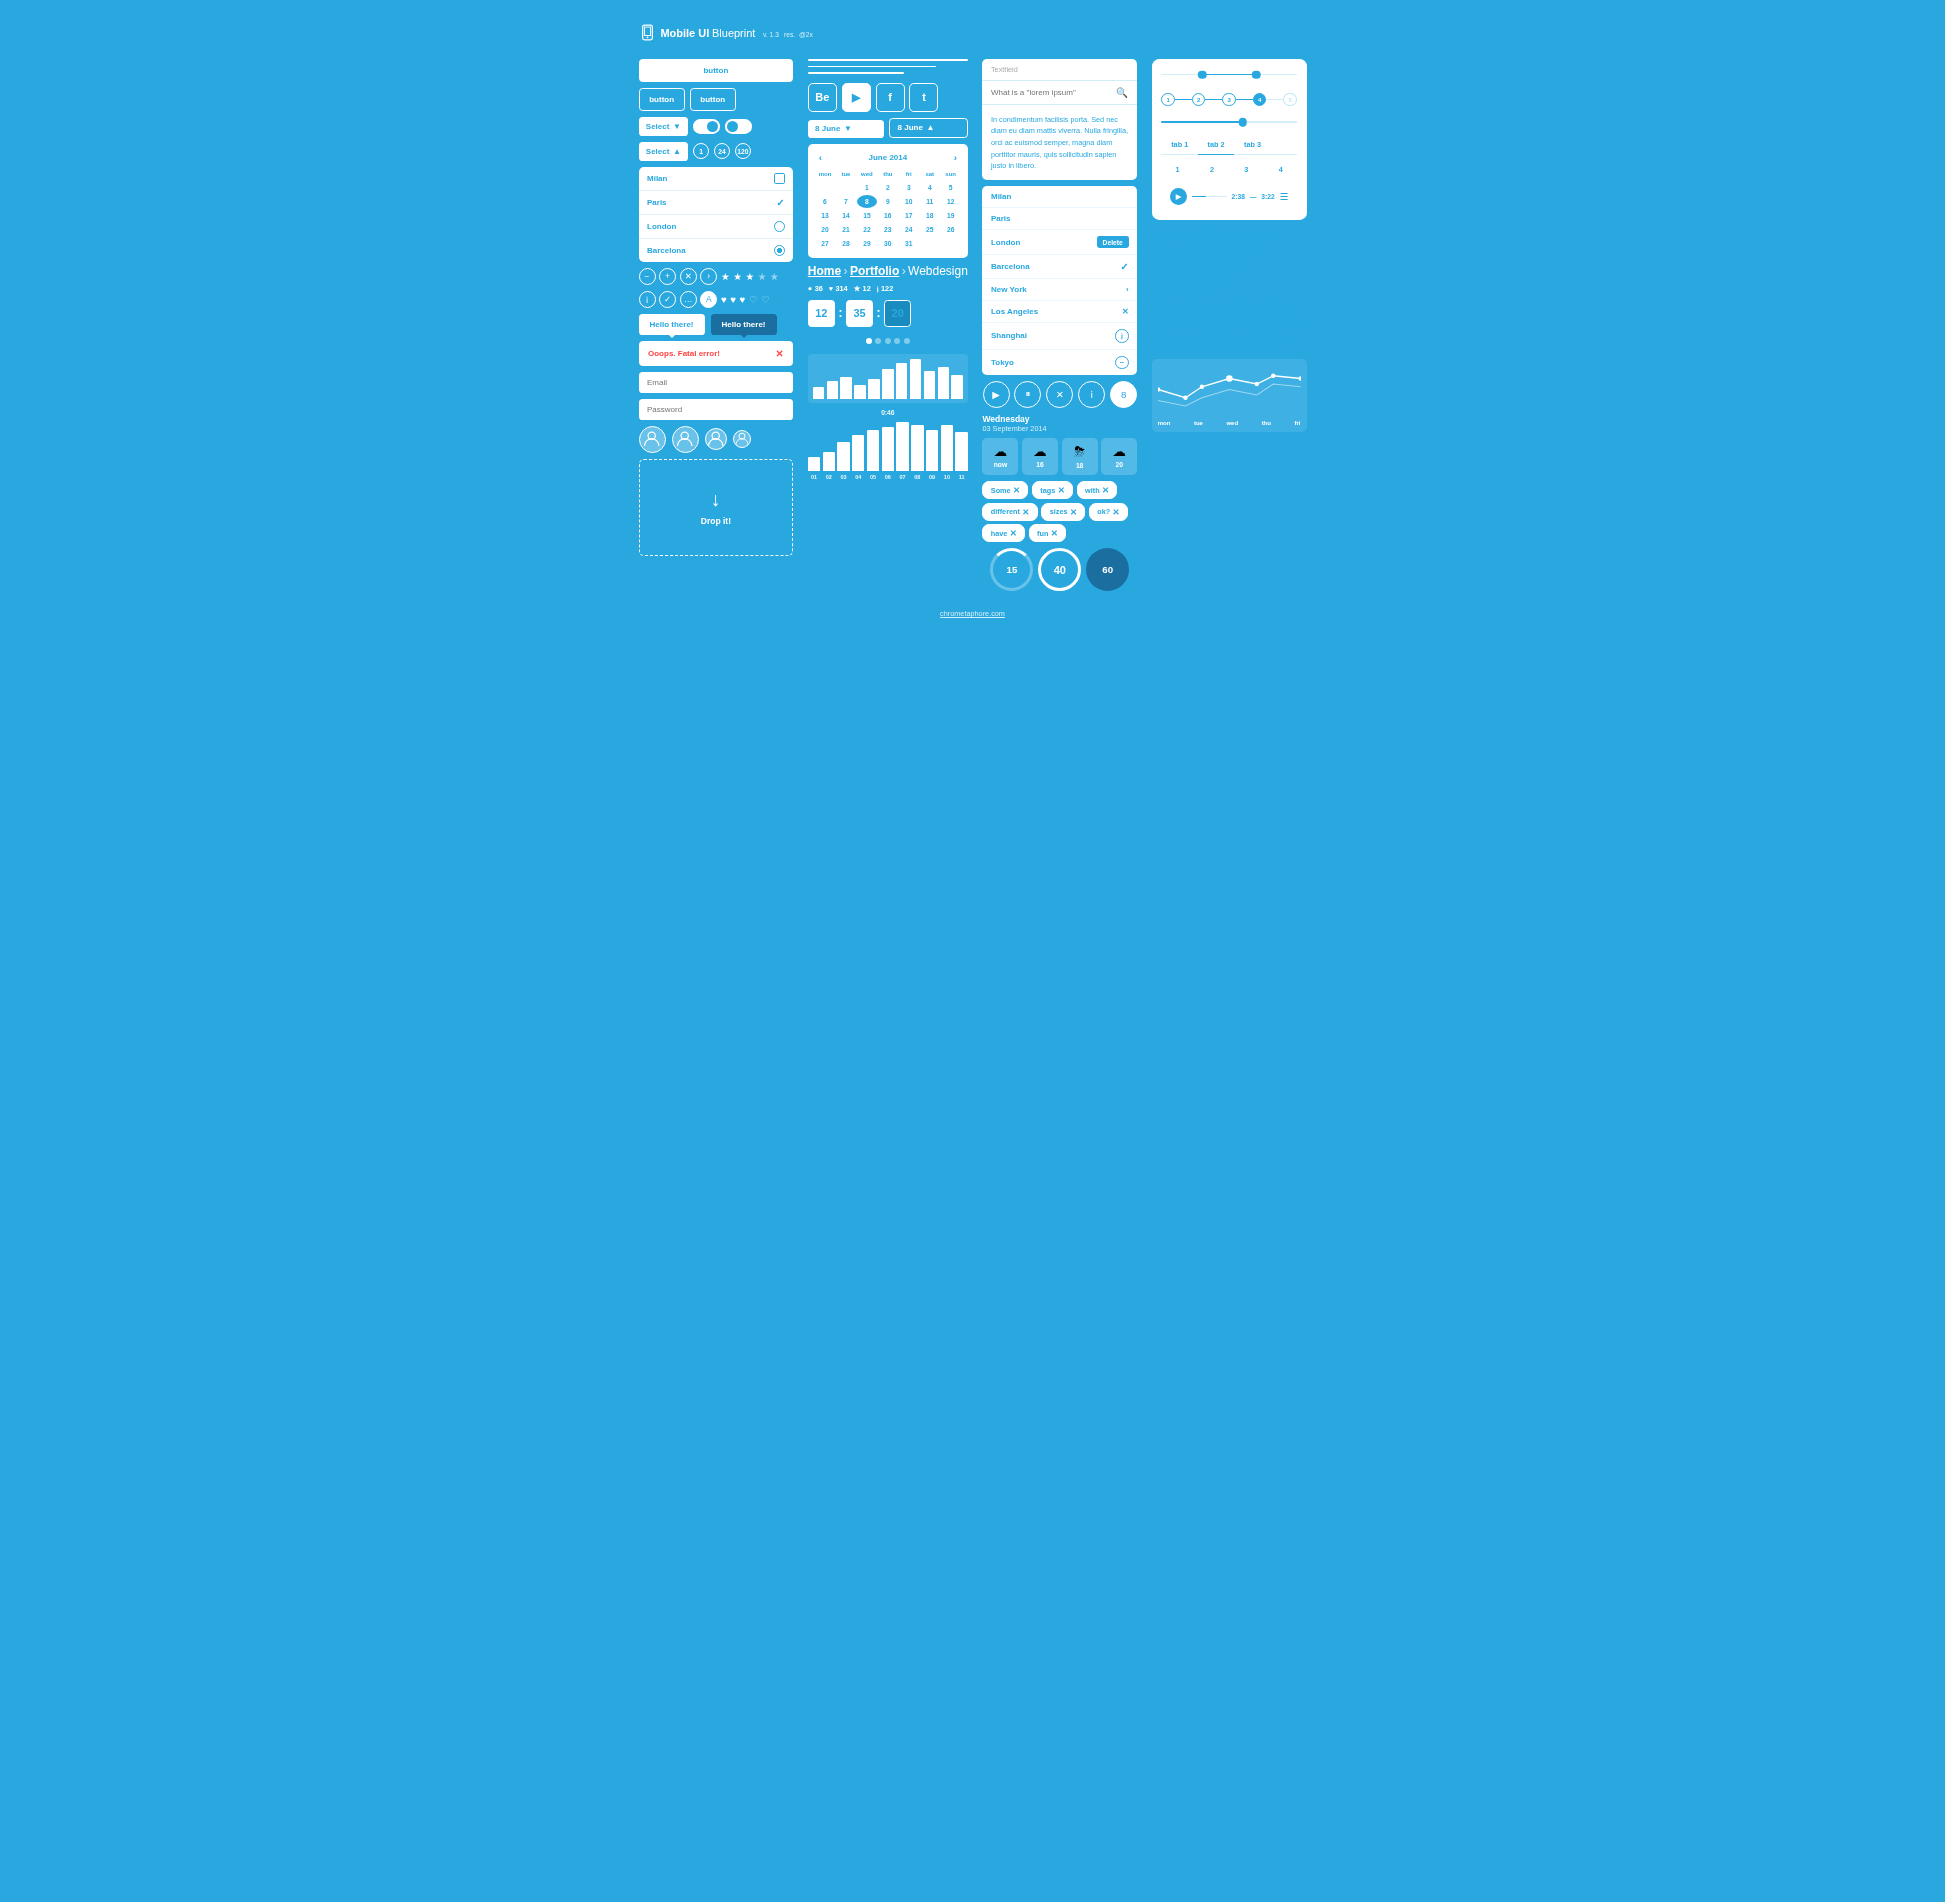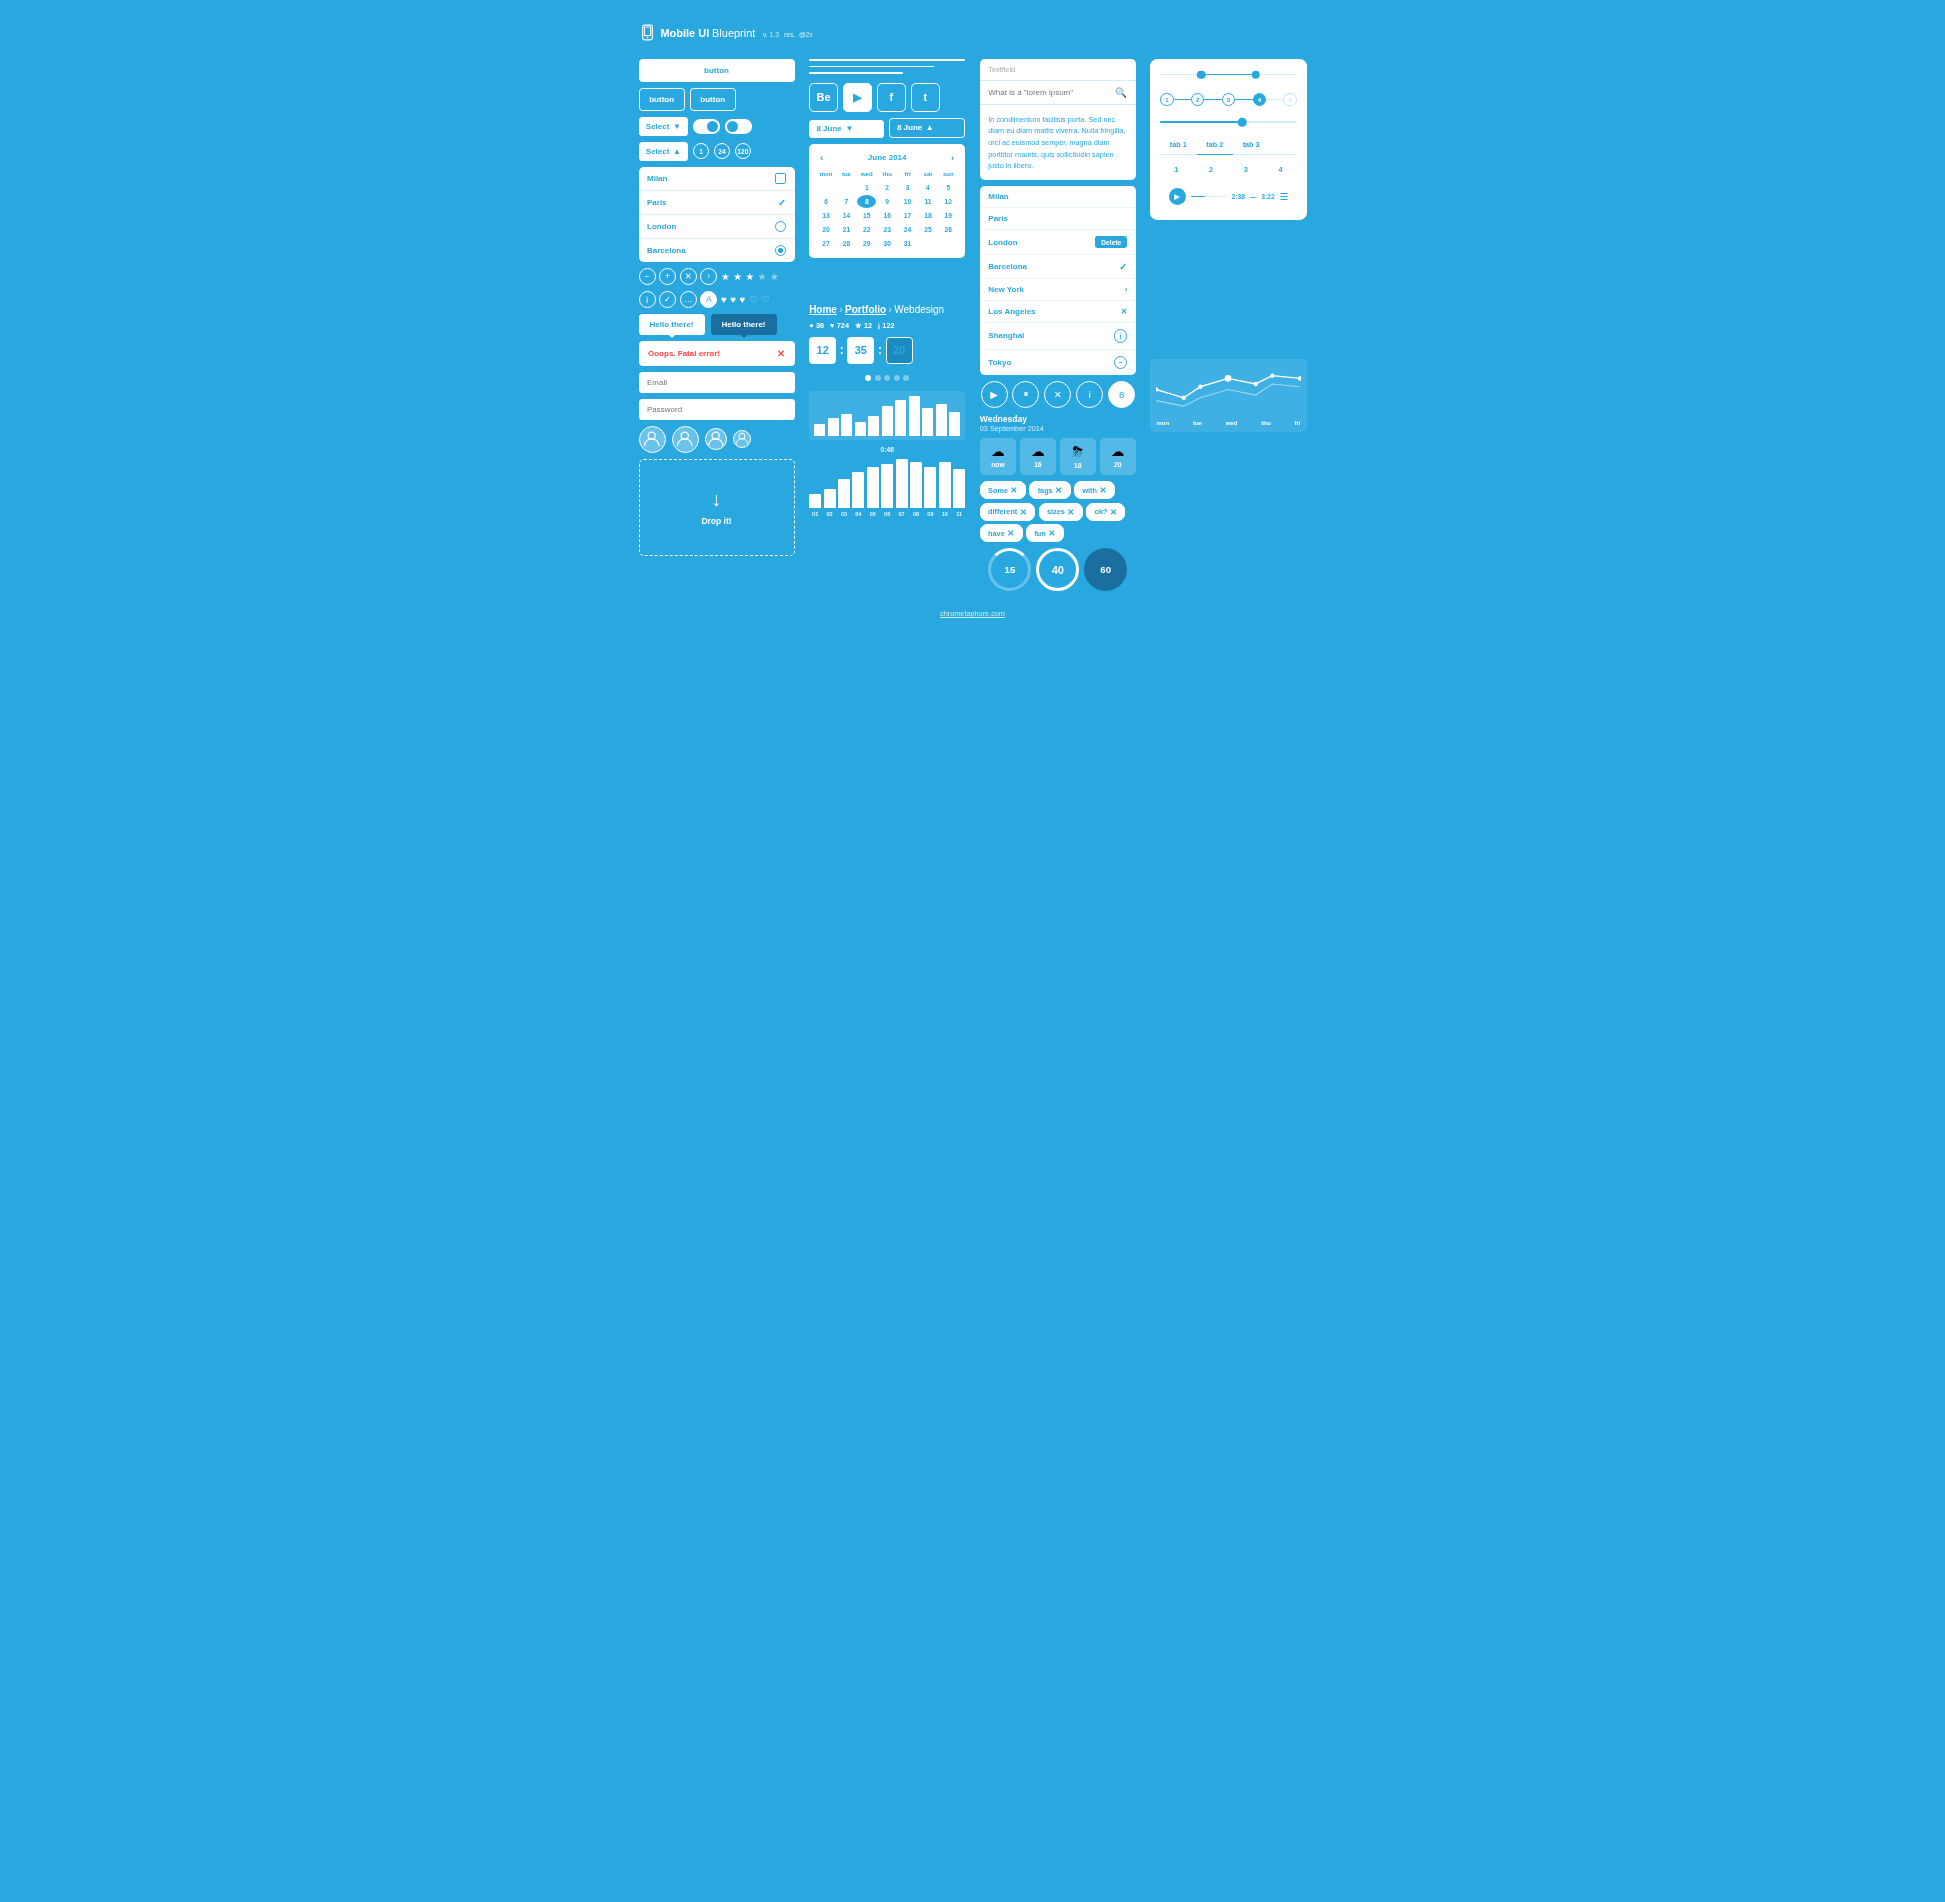--- a/index.html
+++ b/index.html
@@ -437,23 +437,22 @@
     .bar {
       background: #fff;
       border-radius: 1.2px 1.2px 0 0;
       flex: 1;
     }
     
     .breadcrumb {
       display: flex;
       align-items: center;
       gap: 2.4px;
-      font-size: 10px;
-      color: #fff;
-      margin-top: 40px;
+      font-size: 12px;
+      color: #fff;
     }
     .breadcrumb a {
       color: #fff;
       text-decoration: underline;
       font-weight: 600;
       cursor: pointer;
     }
     .breadcrumb-sep { color: rgba(255,255,255,0.7); }
     
     .dots-row {
@@ -1012,21 +1011,21 @@
         <span>Webdesign</span>
       </div>
 
       <div class="stats-row">
         <div class="stat-badge">
           <span>●</span>
           <span>36</span>
         </div>
         <div class="stat-badge">
           <span>♥</span>
-          <span>724</span>
+          <span>314</span>
         </div>
         <div class="stat-badge">
           <span>★</span>
           <span>12</span>
         </div>
         <div class="stat-badge">
           <span>ℹ</span>
           <span>122</span>
         </div>
       </div>

